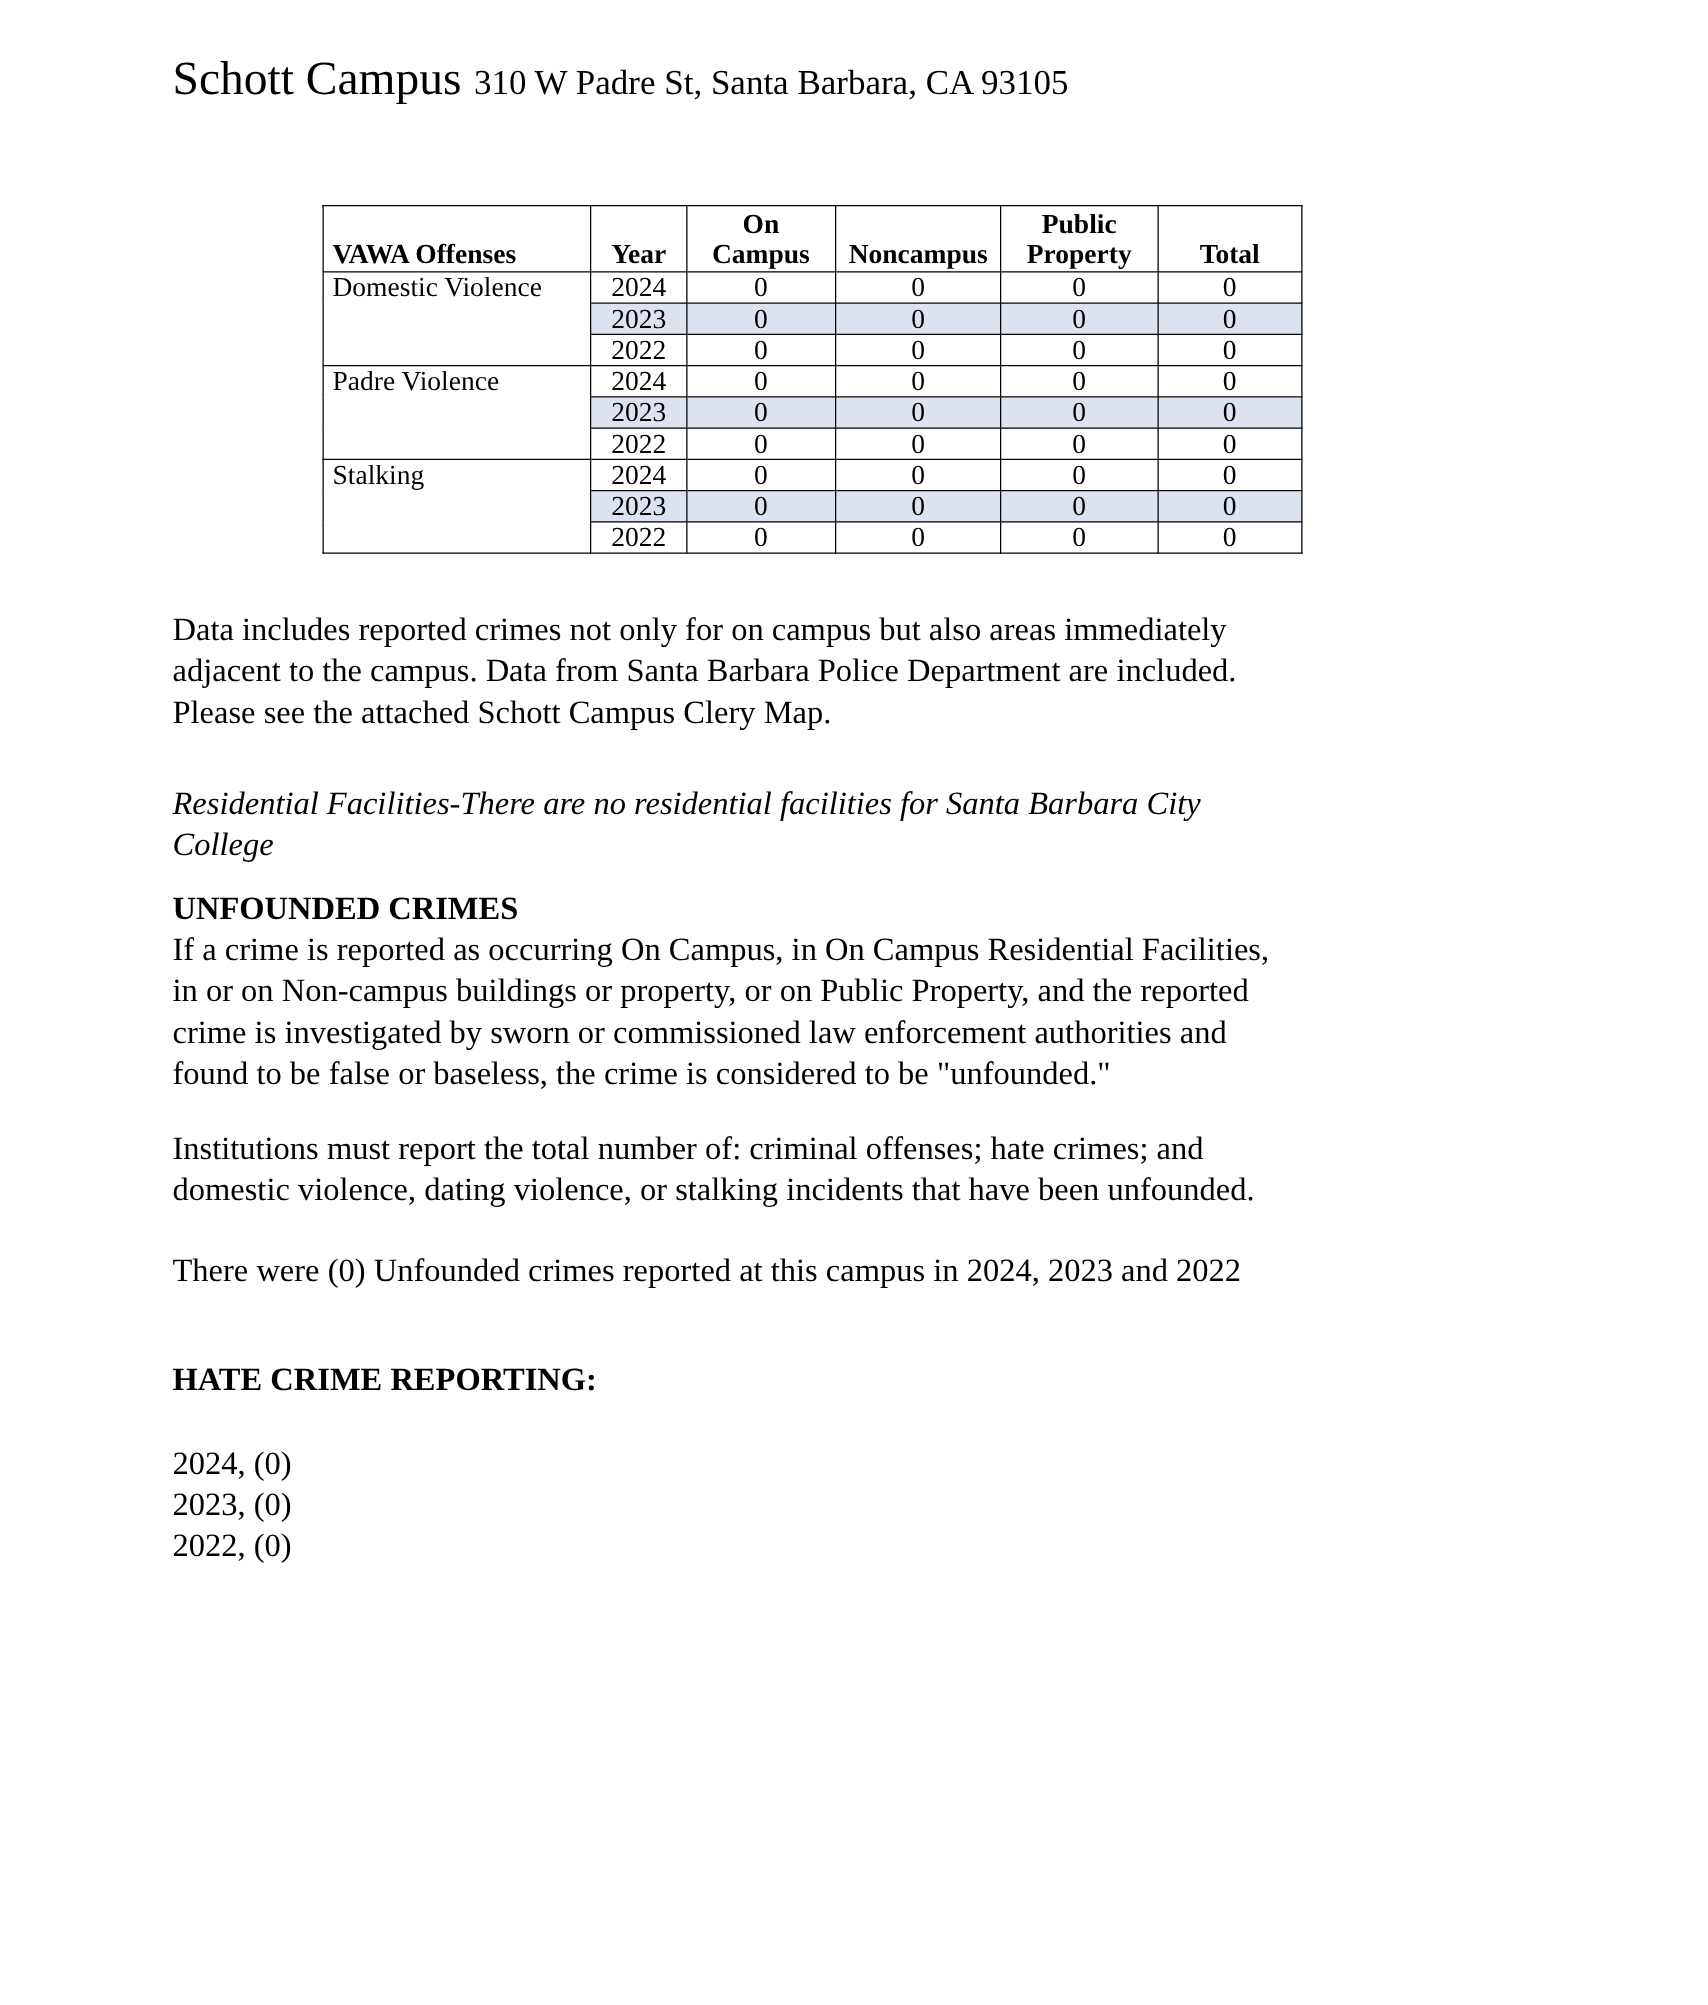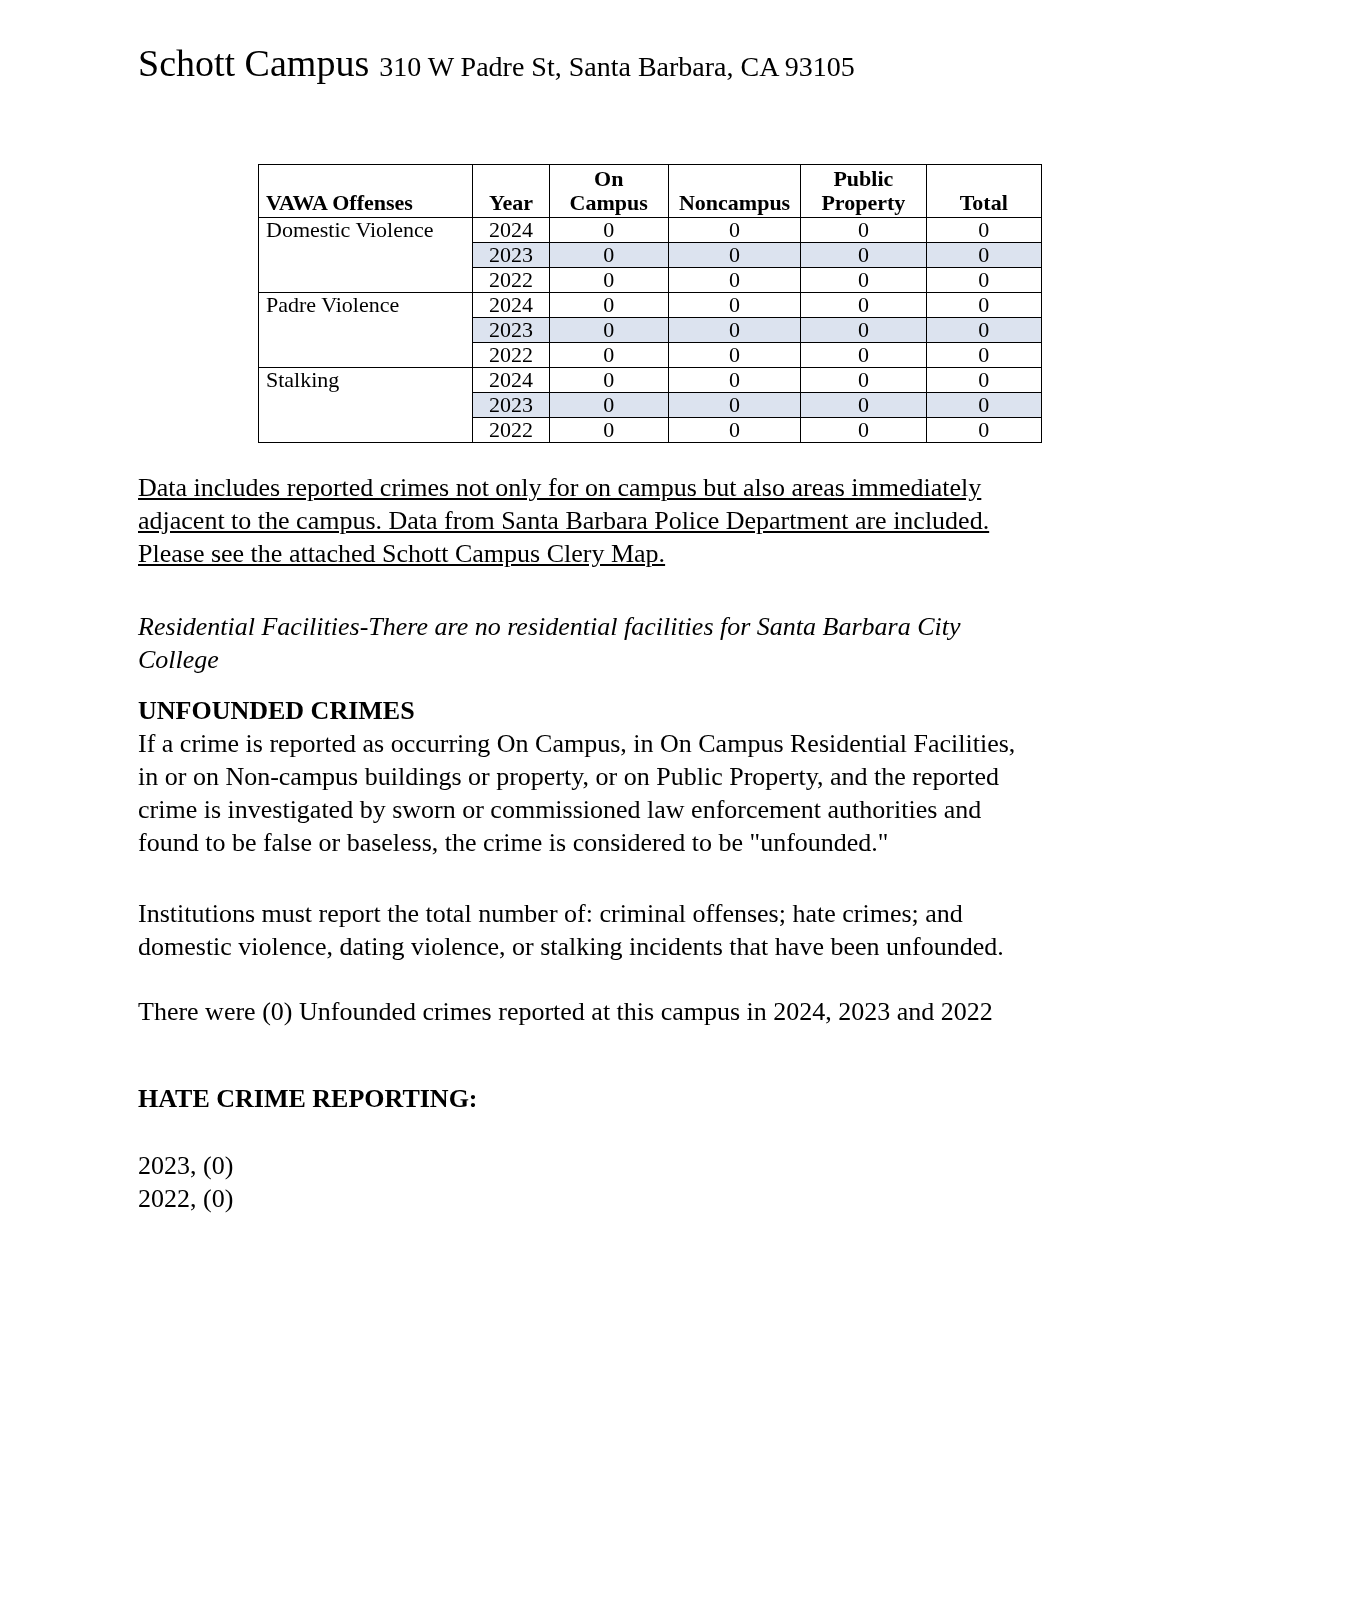--- a/index.html
+++ b/index.html
@@ -49,24 +49,24 @@
     vertical-align: top;
     padding-left: 7px;
   }
 
   
   .para {
     font-size: 26px;
     line-height: 33px;
     max-width: 1100px;
   }
-  .data-note      { margin-top: 28px; text-decoration: underline; }
+  .data-note      { margin-top: 44px; }
   .residential    { margin-top: 40px; font-style: italic; }
   .unfounded-head { margin-top: 18px; font-weight: bold; }
-  .institutions   { margin-top: 38px; font-family: Liberation Serif, serif; }
+  .institutions   { margin-top: 27px; font-family: Liberation Serif, serif; }
   .summary        { margin-top: 32px; font-weight: normal; }
   .hate-head      { margin-top: 54px; font-weight: bold; }
   .hate-lines     { margin-top: 34px; }
 </style>
 </head>
 <body>
 
 <div class="content">
 
   <div class="title-line">
@@ -161,17 +161,18 @@
   <div class="para unfounded-head">UNFOUNDED CRIMES</div>
   <div class="para">If a crime is reported as occurring On Campus, in On Campus Residential Facilities, in or on Non-campus buildings or property, or on Public Property, and the reported crime is investigated by sworn or commissioned law enforcement authorities and found to be false or baseless, the crime is considered to be "unfounded."</div>
 
   <div class="para institutions">Institutions must report the total number of: criminal offenses; hate crimes; and domestic violence, dating violence, or stalking incidents that have been unfounded.</div>
 
   <div class="para summary">There were (0) Unfounded crimes reported at this campus in 2024, 2023 and 2022</div>
 
   <div class="para hate-head">HATE CRIME REPORTING:</div>
 
   <div class="para hate-lines" id="hate-lines">
+      <div>2024, (0)</div>
       <div>2023, (0)</div>
       <div>2022, (0)</div>
     </div>
 
 </div>
 
 </body></html>

